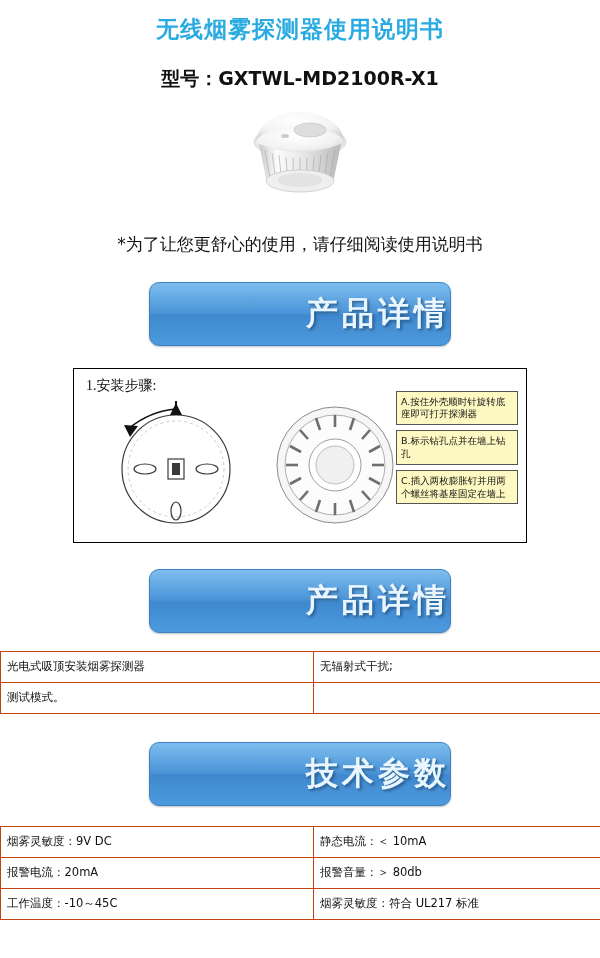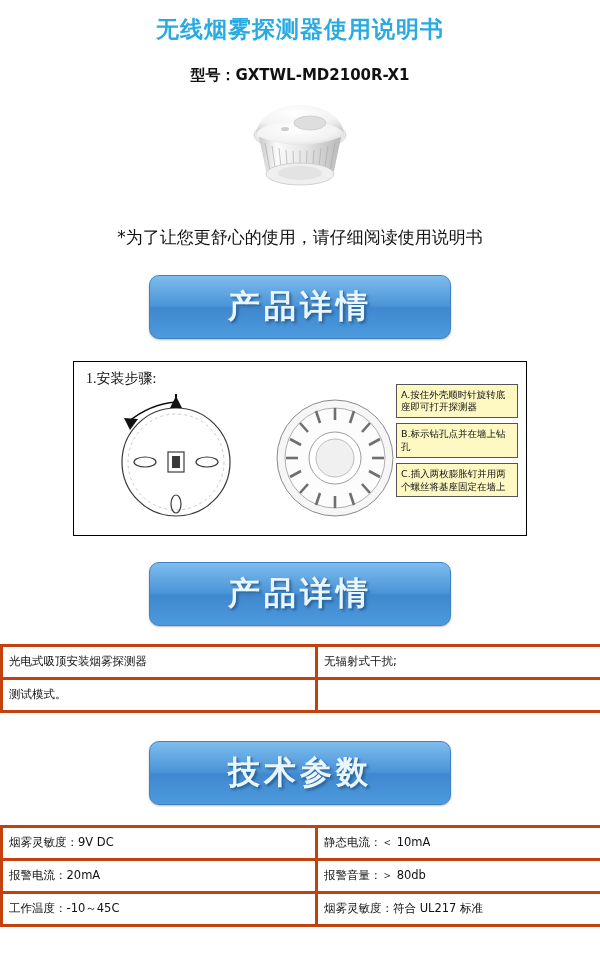--- a/index.html
+++ b/index.html
@@ -29,21 +29,21 @@
     font-weight: bold;
     color: #29abe2;
     letter-spacing: 1px;
     margin-top: 16px;
     line-height: 1.2;
     font-family: "DejaVu Sans", "Liberation Sans", sans-serif;
   }
 
   .model-line {
     text-align: center;
-    font-size: 15px;
+    font-size: 19px;
     font-weight: bold;
     color: #111;
     margin-top: 22px;
     font-family: "DejaVu Sans", "Liberation Sans", sans-serif;
   }
 
   
   .photo-wrap {
     width: 100%;
     height: 105px;
@@ -69,21 +69,21 @@
   .banner {
     width: 300px;
     height: 62px;
     margin: 26px auto 0 auto;
     border-radius: 10px;
     background: linear-gradient(to bottom, #7ebdee 0%, #4a94d8 48%, #3f88cf 52%, #4d9ade 100%);
     border: 1px solid #3f82c4;
     box-shadow: 0 1px 2px rgba(0,0,0,0.25);
     display: flex;
     align-items: center;
-    justify-content: center;
+    justify-content: flex-end;
   }
   .banner-text {
     font-size: 32px;
     font-weight: bold;
     color: #eaf6ff;
     letter-spacing: 4px;
     text-shadow: 1px 1px 0 #2c6ca8, 2px 2px 3px rgba(0,0,0,0.35);
     font-family: "DejaVu Sans", "Liberation Sans", sans-serif;
   }
 
@@ -139,21 +139,21 @@
 
   
   .data-table {
     width: 600px;
     border-collapse: collapse;
     table-layout: fixed;
     font-size: 11.5px;
     font-family: "DejaVu Sans", "Liberation Sans", sans-serif;
   }
   .data-table td {
-    border: 3px solid #c2410c;
+    border: 1px solid #c2410c;
     height: 24px;
     padding: 2px 6px;
     vertical-align: middle;
     color: #111;
   }
   .overview-table {
     margin-top: 18px;
   }
   .overview-table td {
     height: 26px;

